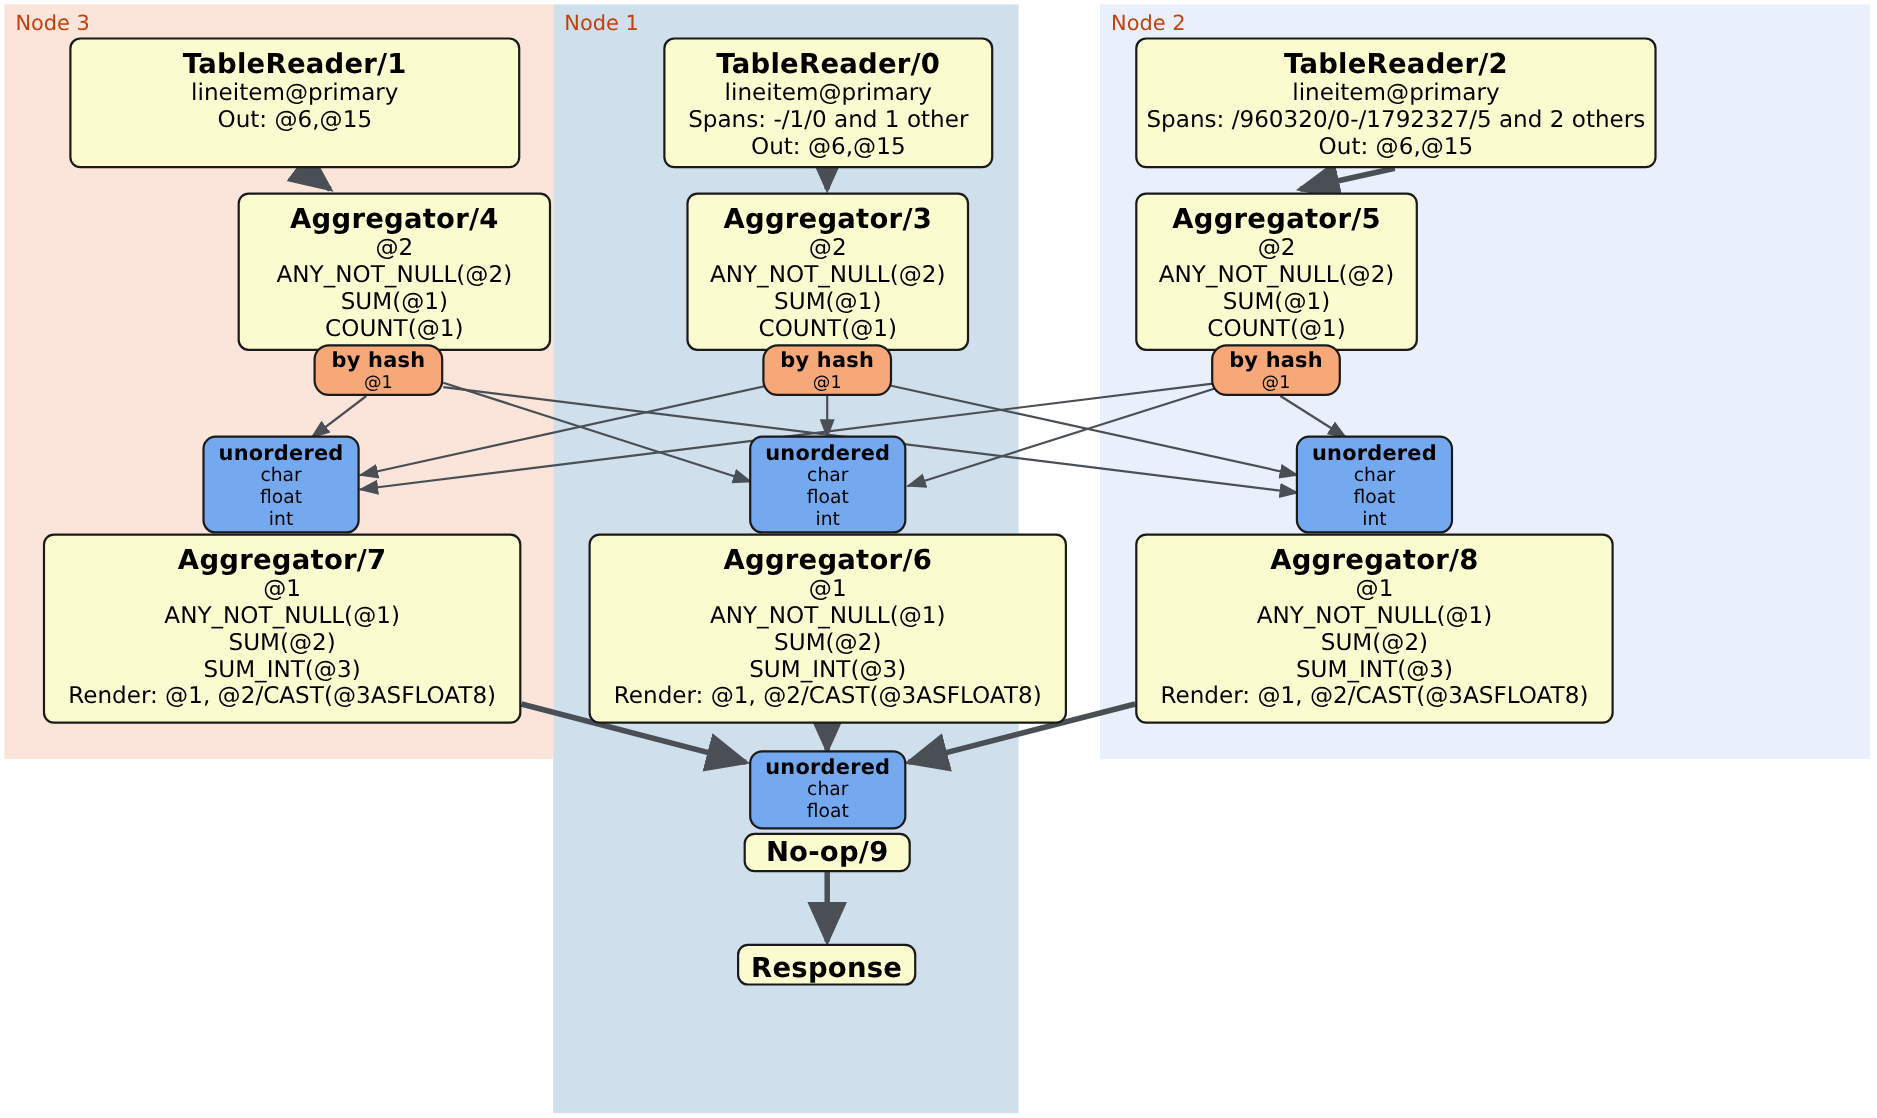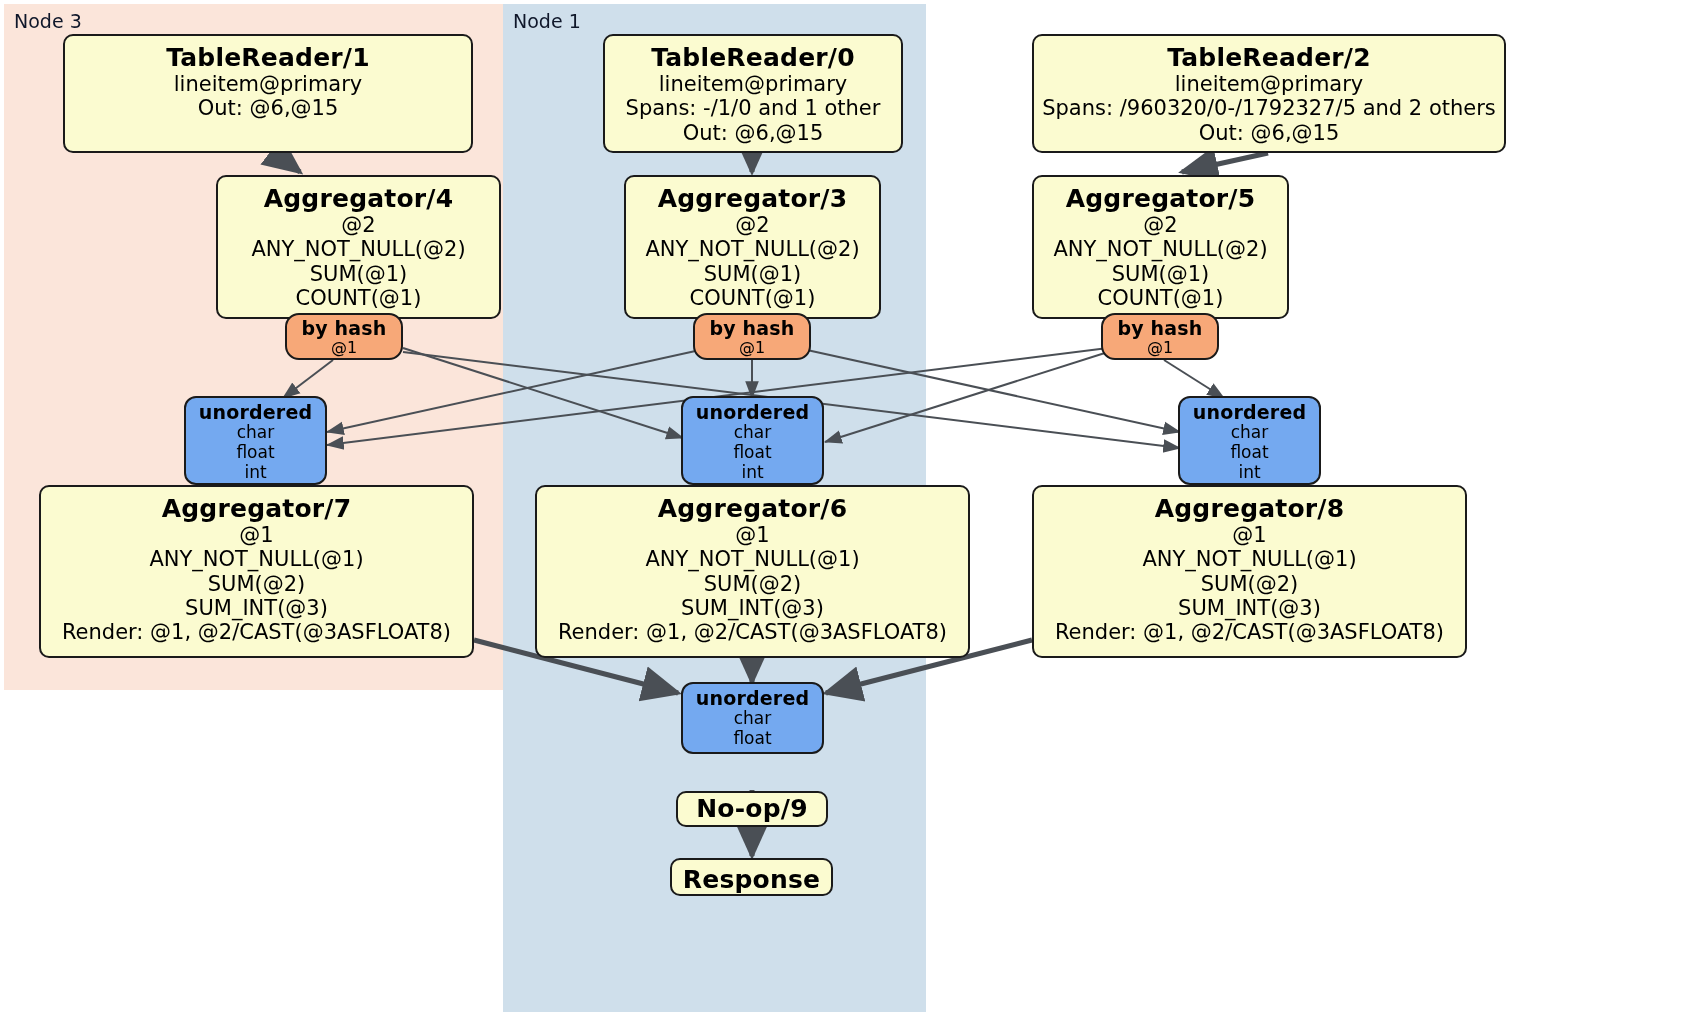--- a/index.html
+++ b/index.html
@@ -1,21 +1,21 @@
 <!DOCTYPE html>
 <html><head>
 <meta charset="utf-8">
 <style>
   html,body{margin:0;padding:0;background:#ffffff;}
   body{width:1706px;height:1016px;position:relative;overflow:hidden;
        font-family:"DejaVu Sans","Liberation Sans",sans-serif;}
   #stage{position:absolute;left:0;top:0;width:1706px;height:1016px;}
 
   .node-panel{position:absolute;box-sizing:border-box;}
-  .node-label{position:absolute;left:10px;top:6px;font-size:19px;color:#0f172a;
+  .node-label{position:absolute;left:10px;top:6px;font-size:19px;color:#c2410c;
               white-space:nowrap;}
 
   .box{position:absolute;box-sizing:border-box;border:2px solid #1a1a1a;
        border-radius:10px;text-align:center;display:flex;flex-direction:column;
        align-items:center;justify-content:flex-start;}
   .proc{background:#fbfbd0;}
   .hash{background:#f7a878;border-radius:14px;}
   .unord{background:#74a9f0;border-radius:12px;}
 
   .ttl{font-weight:bold;font-size:25px;color:#000;line-height:1.12;
@@ -37,20 +37,23 @@
 <div id="stage">
 
   <div class="node-panel" style="left:4px;top:4px;width:499px;height:686px;background:#fbe5da;">
     <div class="node-label">Node 3</div>
   </div>
 
   <div class="node-panel" style="left:503px;top:4px;width:423px;height:1008px;background:#cfdfeb;">
     <div class="node-label">Node 1</div>
   </div>
 
+  <div class="node-panel" style="left:1000px;top:4px;width:700px;height:686px;background:#eaf0fb;">
+    <div class="node-label">Node 2</div>
+  </div>
 
   <svg class="edges" viewBox="0 0 1706 1016">
     <defs>
       <marker id="arrThick" markerWidth="9" markerHeight="9" refX="7.2" refY="4.5" orient="auto" markerUnits="strokeWidth">
         <path d="M0,0.9 L8,4.5 L0,8.1 z" fill="#4a4f55"></path>
       </marker>
       <marker id="arrThin" markerWidth="10" markerHeight="10" refX="8.4" refY="5" orient="auto" markerUnits="strokeWidth">
         <path d="M0,1.6 L9,5 L0,8.4 z" fill="#4a4f55"></path>
       </marker>
     </defs>
@@ -188,21 +191,21 @@
     <div class="ln">SUM_INT(@3)</div>
     <div class="ln">Render: @1, @2/CAST(@3ASFLOAT8)</div>
   </div>
 
   <div class="box unord" style="left:681px;top:682px;width:143px;height:72px;padding-top:4px;">
     <div class="ttl">unordered</div>
     <div class="ln">char</div>
     <div class="ln">float</div>
   </div>
 
-  <div class="box proc flat" style="left:676px;top:757px;width:152px;height:36px;justify-content:center;margin-top:34px;">
+  <div class="box proc flat" style="left:676px;top:757px;width:152px;height:36px;justify-content:center;">
     <div class="ttl">No-op/9</div>
   </div>
 
   <div class="box proc flat" style="left:670px;top:858px;width:163px;height:38px;justify-content:flex-end;">
     <div class="ttl">Response</div>
   </div>
 
 </div>
 
 </body></html>

